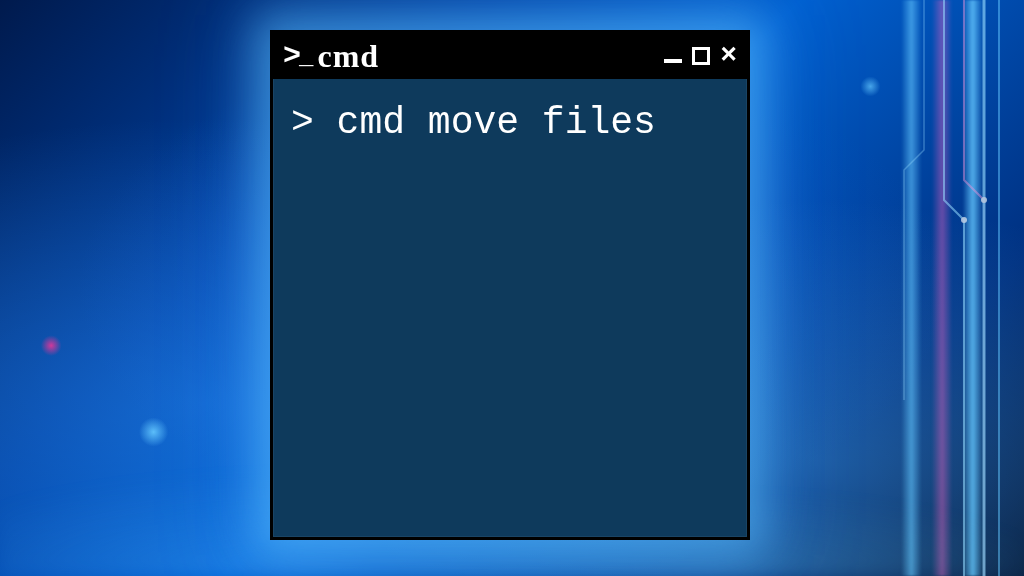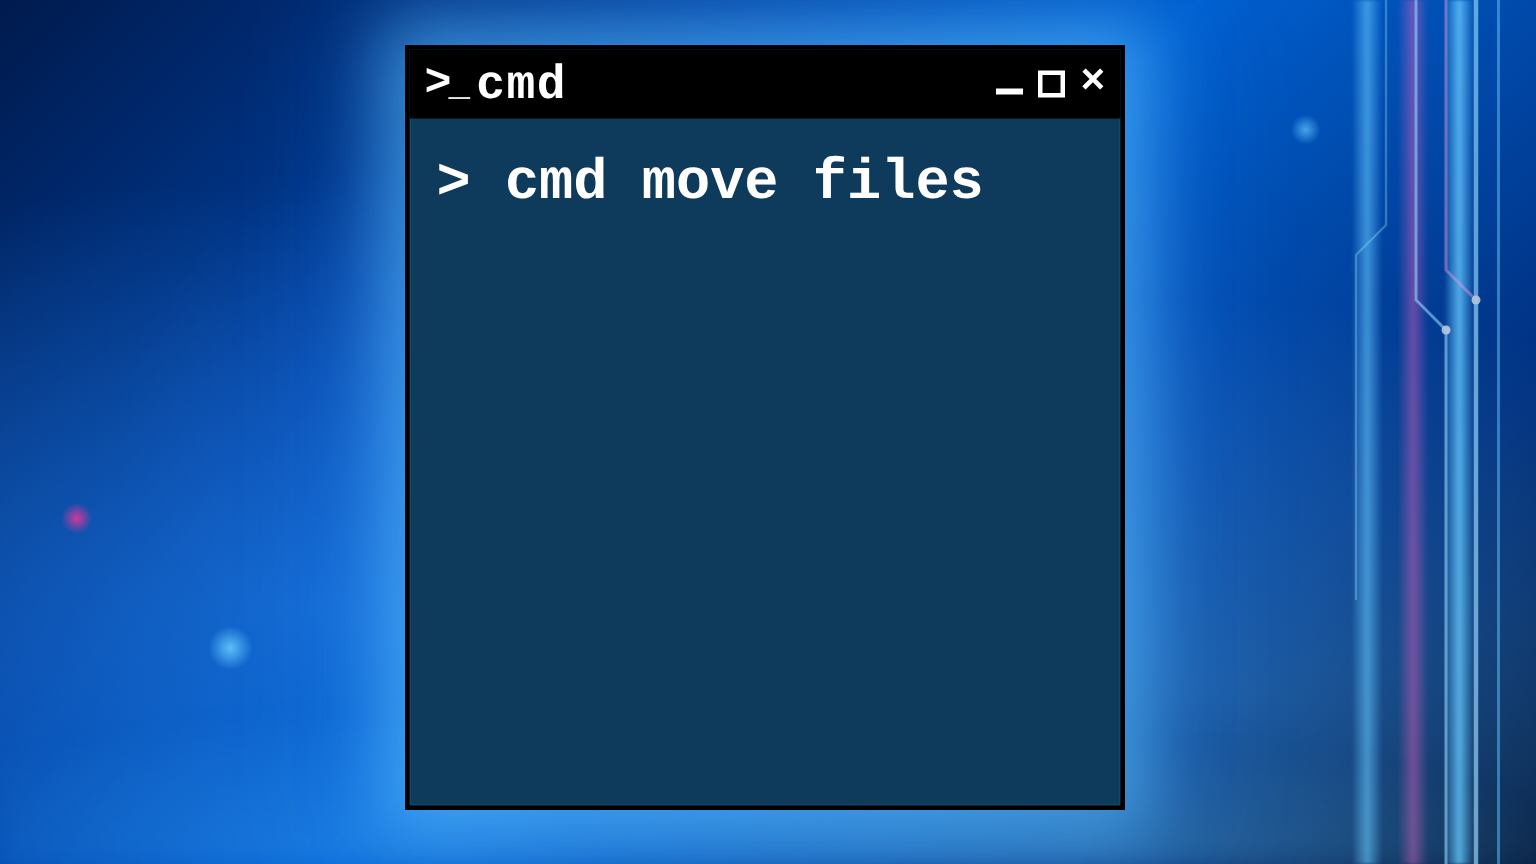--- a/index.html
+++ b/index.html
@@ -105,20 +105,21 @@
       line-height: 1;
       display: flex;
       align-items: baseline;
     }
     
     .titlebar-title {
       font-size: 32px;
       font-weight: bold;
       letter-spacing: 1px;
       flex: 1;
+      font-family: Liberation Serif, serif;
     }
     
     .window-controls {
       display: flex;
       gap: 10px;
       align-items: center;
       font-size: 26px;
       line-height: 1;
     }
     
@@ -144,21 +145,21 @@
       font-size: 28px;
       font-weight: bold;
     }
     
     .terminal-body {
       padding: 20px 18px;
       color: #fff;
       font-size: 38px;
       line-height: 1.25;
       letter-spacing: 0px;
-      font-weight: 700;
+      font-weight: 400;
     }
     
     .prompt-symbol {
       display: inline;
     }
   </style>
 </head>
 <body>
 
 <div class="background">

